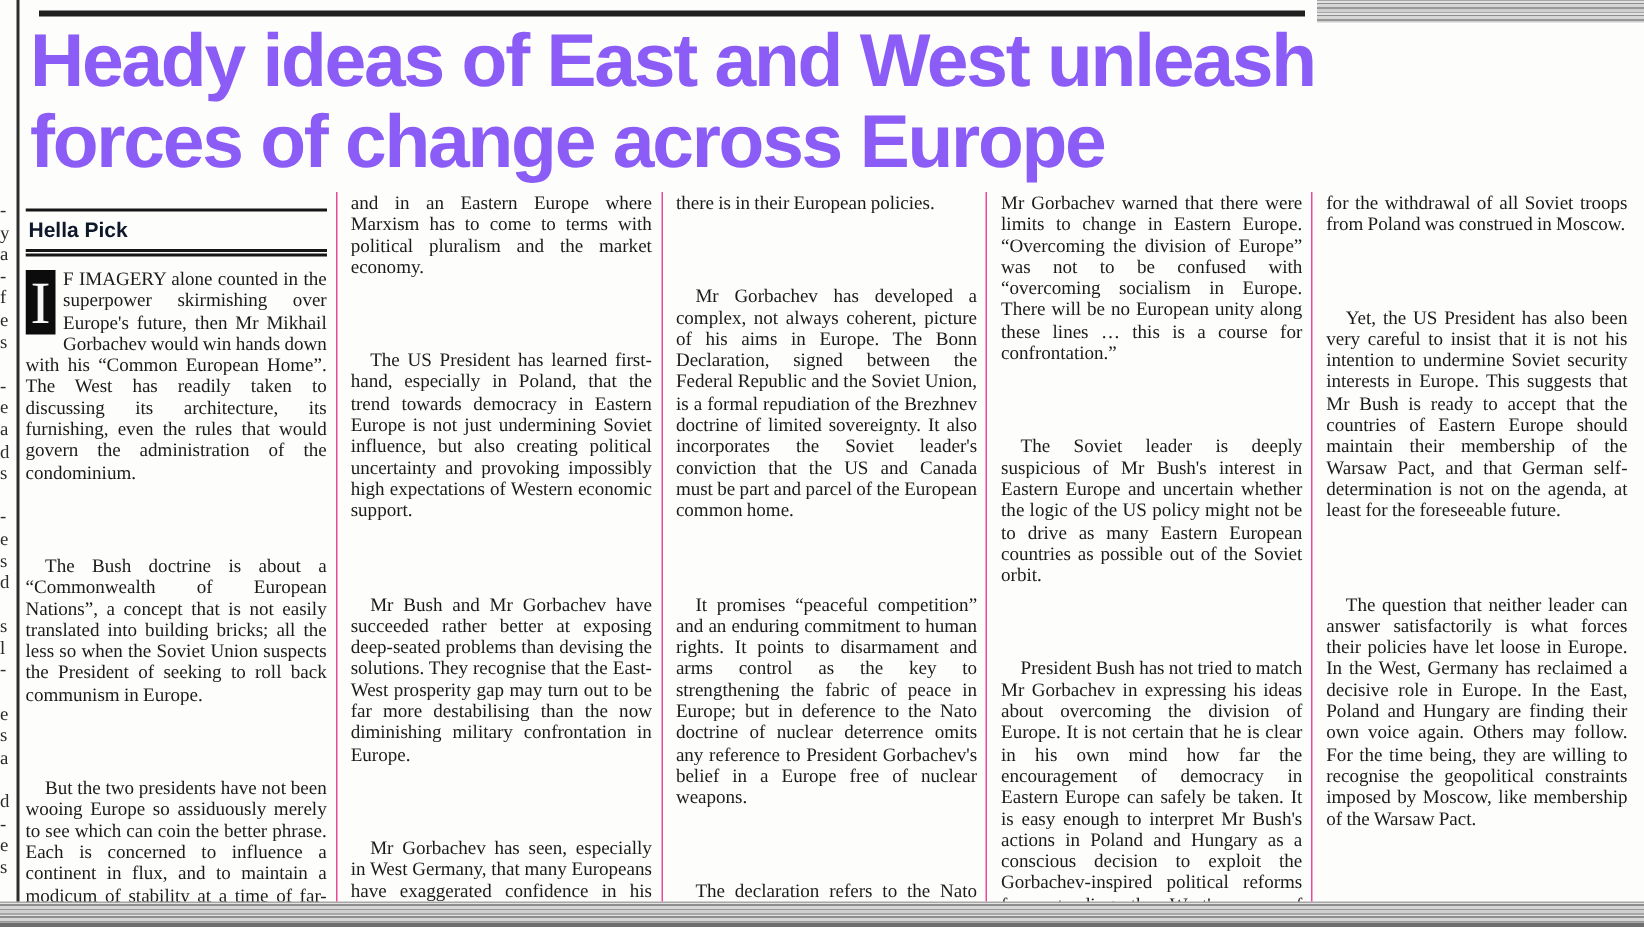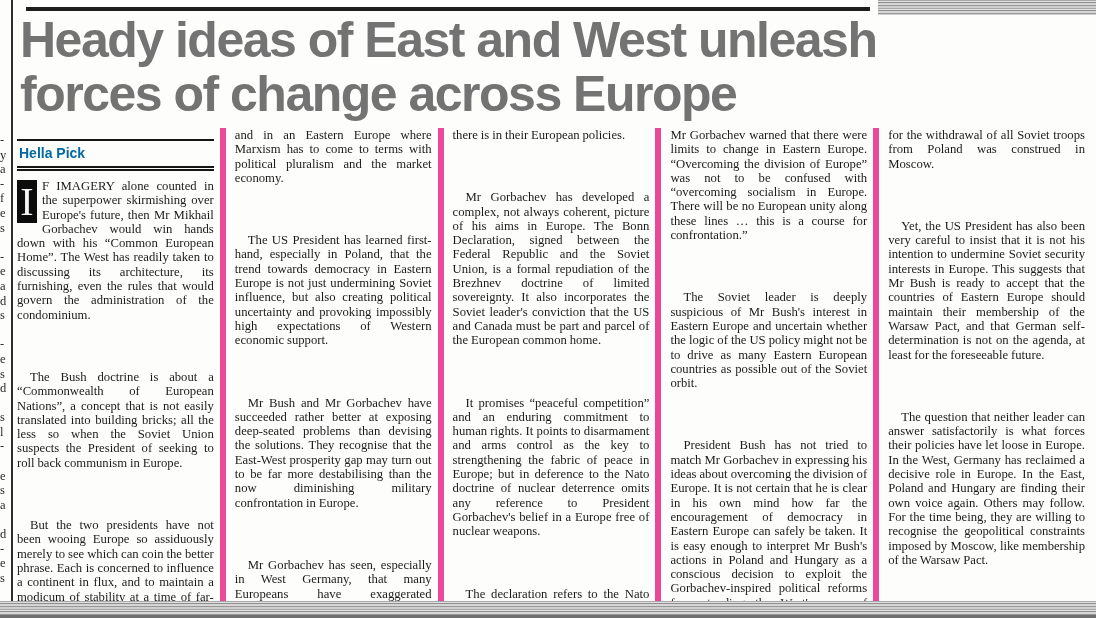--- a/index.html
+++ b/index.html
@@ -30,43 +30,43 @@
   .left-fragments {
     position:absolute; left:0; top:133px; width:9px; height:462px;
     overflow:hidden; font-size:12.5px; line-height:14.6px; color:#2a2a2a;
   }
   .left-fragments span { display:block; height:14.6px; }
   
   .headline {
     position:absolute; left:20px; top:13px;
     font-family:"Liberation Sans", sans-serif;
     font-weight:700; font-size:50px; line-height:54px;
-    letter-spacing:-1.5px; color:#737373; white-space:nowrap;
+    letter-spacing:-1.5px; color:#8b5cf6; white-space:nowrap;
   }
   
   .columns {
     position:absolute; left:17px; top:128px;
     width:1074px; height:473px;
     display:flex;
   }
   .col { flex:1 1 0; padding-right:6px; overflow:hidden; }
-  .col + .col { border-left:6px solid #ec4899; padding-left:9px; }
+  .col + .col { border-left:1px solid #ec4899; padding-left:9px; }
   .col p {
     margin:0; font-size:12.7px; line-height:14.3px;
     text-align:justify; word-spacing:-0.3px; color:#1b1b1b;
   }
   .col p.indent { text-indent:13px;margin-top:48px; }
   
   .byline {
     margin:11px 0 8px 0;
     border-top:2px solid #161616;
     border-bottom:5px double #161616;
     padding:4px 0 5px 2px;
     font-family:"Liberation Sans", sans-serif;
-    font-weight:700; font-size:14px; line-height:16px; color:#0369a1;
+    font-weight:700; font-size:14px; line-height:16px; color:#0f172a;
   }
   
   .dropcap {
     float:left; width:20px; height:43px;
     background:#0c0c0c; color:#f6f6f6;
     font-size:40px; line-height:43px; text-align:center;
     margin:1px 5px 0 0;
   }
 </style>
 </head>

